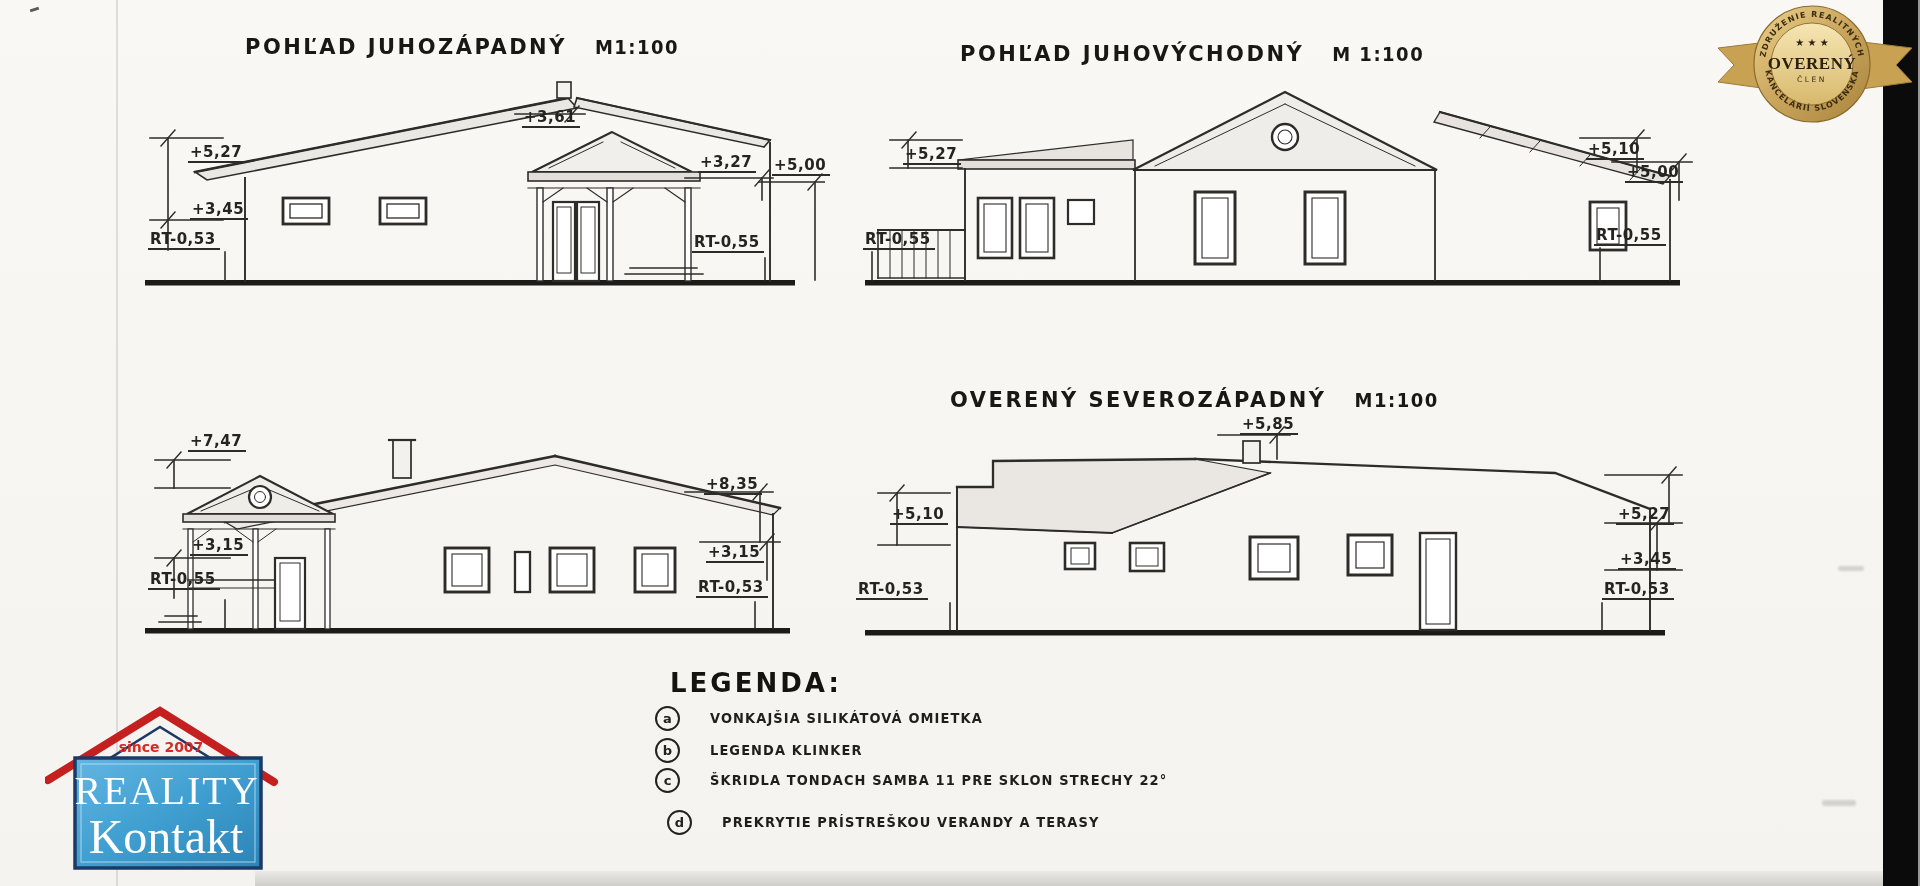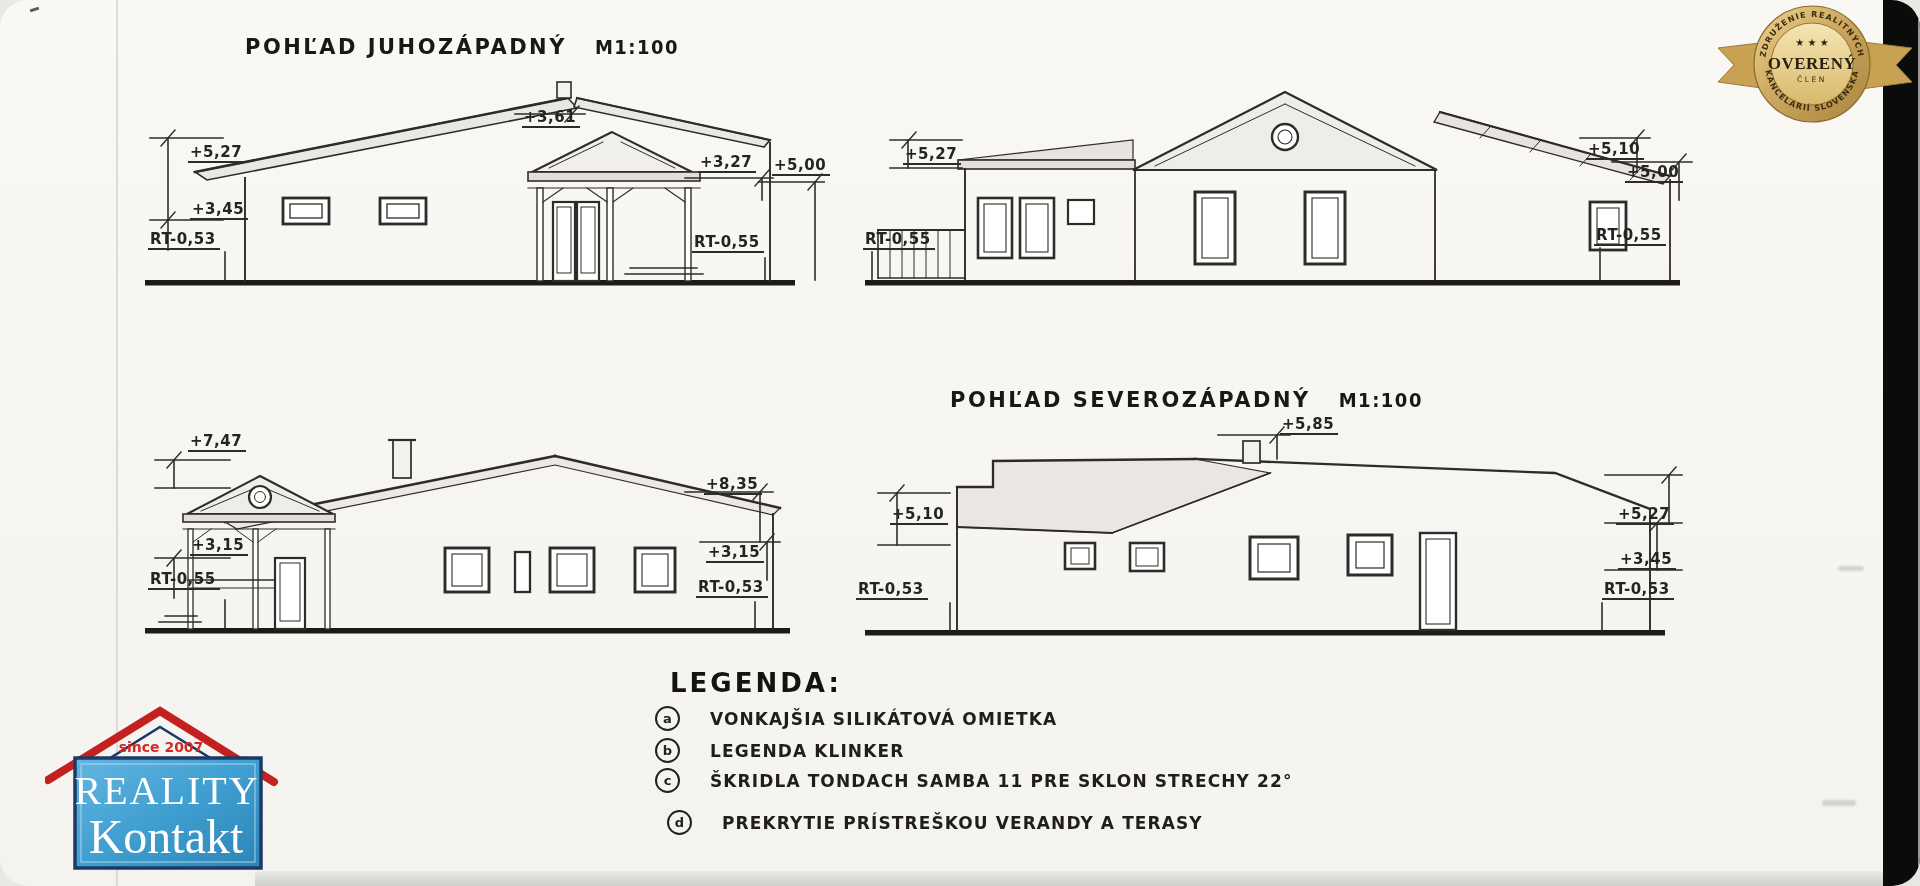--- a/index.html
+++ b/index.html
@@ -1,18 +1,18 @@
 <!DOCTYPE html>
 <html><head>
 <meta charset="utf-8">
 <style>
   html,body{margin:0;padding:0;background:#e9e8e5;}
   #canvas{position:relative;width:1920px;height:886px;overflow:hidden;
           background:linear-gradient(180deg,#f9f8f5 0%,#f6f5f2 60%,#f4f3f0 100%);
-          font-family:"DejaVu Sans",sans-serif;color:#24221f;border-radius:28px;}
+          font-family:"DejaVu Sans",sans-serif;color:#24221f;}
   
   .edge-strip{position:absolute;top:0;right:0;width:37px;height:886px;background:#0b0b0b;z-index:3;}
   .edge-hair{position:absolute;top:0;right:0;width:2px;height:886px;background:#979797;z-index:4;}
   .fold-line{position:absolute;left:116px;top:0;width:2px;height:886px;background:rgba(175,172,165,.35);}
   .scan-band{position:absolute;left:255px;right:37px;bottom:0;height:15px;
              background:linear-gradient(180deg,#eceae7,#cecdc9);z-index:2;}
   .speck{position:absolute;left:30px;top:8px;width:9px;height:3px;background:#5a5a58;transform:rotate(-18deg);}
   .smudge{position:absolute;background:#b9b7b2;opacity:.55;filter:blur(1px);border-radius:2px;}
   
   .view{position:absolute;}
@@ -23,21 +23,21 @@
        border-bottom:2px solid #2e2c29;padding:0 4px 0 2px;white-space:nowrap;}
   .view svg{position:absolute;left:0;}
   
   .legend{position:absolute;left:655px;top:648px;width:620px;}
   .legend-heading{position:absolute;left:15px;top:20px;font-size:26px;font-weight:bold;
                   letter-spacing:3px;color:#15130f;}
   .legend-item{position:absolute;left:0;white-space:nowrap;}
   .legend-key{display:inline-block;width:21px;height:21px;border:2px solid #23211d;border-radius:50%;
               text-align:center;line-height:21px;font-size:13px;font-weight:bold;margin-right:30px;
               vertical-align:middle;}
-  .legend-text{display:inline-block;vertical-align:middle;font-size:17px;font-weight:bold;
+  .legend-text{display:inline-block;vertical-align:middle;font-size:13px;font-weight:bold;
                letter-spacing:1.1px;color:#201e1a;transform:scaleY(1.02);}
   
   .logo{position:absolute;left:45px;top:700px;width:235px;height:182px;z-index:5;}
   
   .badge{position:absolute;left:1712px;top:0;width:206px;height:130px;z-index:6;}
 </style>
 </head>
 <body>
 
 <div id="canvas">
@@ -110,20 +110,23 @@
     <span class="dim" style="left:397px;top:78px;">+3,61</span>
     <span class="dim" style="left:63px;top:113px;">+5,27</span>
     <span class="dim" style="left:65px;top:170px;">+3,45</span>
     <span class="dim" style="left:23px;top:200px;">RT-0,53</span>
     <span class="dim" style="left:573px;top:123px;">+3,27</span>
     <span class="dim" style="left:647px;top:126px;">+5,00</span>
     <span class="dim" style="left:567px;top:203px;">RT-0,55</span>
   </div>
 
   <div class="view" style="left:850px;top:30px;width:870px;height:270px;">
+    <div class="view-title" style="left:110px;top:12px;">
+      <span>POHĽAD JUHOVÝCHODNÝ</span><span class="scale">M 1:100</span>
+    </div>
     <svg style="top:50px;" width="870" height="220" viewBox="0 0 870 220">
       <g stroke="#2e2c29" fill="none" stroke-width="1.6" stroke-linecap="square">
         <rect x="15" y="200" width="815" height="5.5" fill="#1d1b18" stroke="none"></rect>
 
         <polygon points="108,80 283,60 283,80" fill="#e7e4df" stroke-width="1.2"></polygon>
         <rect x="108" y="80" width="177" height="9" fill="#e2dfda"></rect>
         <line x1="115" y1="89" x2="115" y2="200" stroke-width="1.9"></line>
         <rect x="128" y="118" width="34" height="60" fill="#ffffff" stroke-width="2.6"></rect>
         <rect x="134" y="124" width="22" height="48" stroke-width="1.1"></rect>
         <rect x="170" y="118" width="34" height="60" fill="#ffffff" stroke-width="2.6"></rect>
@@ -247,21 +250,21 @@
     <span class="dim" style="left:63px;top:52px;">+7,47</span>
     <span class="dim" style="left:65px;top:156px;">+3,15</span>
     <span class="dim" style="left:23px;top:190px;">RT-0,55</span>
     <span class="dim" style="left:579px;top:95px;">+8,35</span>
     <span class="dim" style="left:581px;top:163px;">+3,15</span>
     <span class="dim" style="left:571px;top:198px;">RT-0,53</span>
   </div>
 
   <div class="view" style="left:850px;top:380px;width:870px;height:280px;">
     <div class="view-title" style="left:100px;top:8px;">
-      <span>POHĽAD SEVEROZÁPADNÝ</span><span class="scale">M1:100</span>
+      <span>OVERENÝ SEVEROZÁPADNÝ</span><span class="scale">M1:100</span>
     </div>
     <svg style="top:35px;" width="870" height="245" viewBox="0 0 870 245">
       <g stroke="#2e2c29" fill="none" stroke-width="1.6" stroke-linecap="square">
         <rect x="15" y="215" width="800" height="5.5" fill="#1d1b18" stroke="none"></rect>
 
         <polygon points="143,46 345,44 420,58 262,118 107,112 107,72 143,72" fill="#eae7e2" stroke-width="1.2"></polygon>
 
         <line x1="107" y1="72" x2="107" y2="215" stroke-width="1.9"></line>
         <polyline points="107,72 143,72 143,46 345,44" stroke-width="2.3"></polyline>
         <polyline points="345,44 705,58 800,94" stroke-width="2.3"></polyline>
@@ -296,21 +299,21 @@
         <line x1="755" y1="60" x2="832" y2="60"></line>
           <line x1="812" y1="68" x2="826" y2="52" stroke-width="1.4"></line>
         <line x1="819" y1="60" x2="819" y2="108"></line>
         <line x1="755" y1="108" x2="832" y2="108"></line>
           <line x1="800" y1="116" x2="814" y2="100" stroke-width="1.4"></line>
         <line x1="807" y1="108" x2="807" y2="155"></line>
         <line x1="755" y1="155" x2="832" y2="155"></line>
         <line x1="752" y1="188" x2="752" y2="215"></line>
       </g>
     </svg>
-    <span class="dim" style="left:390px;top:35px;margin-left:40px;">+5,85</span>
+    <span class="dim" style="left:390px;top:35px;">+5,85</span>
     <span class="dim" style="left:40px;top:125px;">+5,10</span>
     <span class="dim" style="left:6px;top:200px;">RT-0,53</span>
     <span class="dim" style="left:766px;top:125px;">+5,27</span>
     <span class="dim" style="left:768px;top:170px;">+3,45</span>
     <span class="dim" style="left:752px;top:200px;">RT-0,53</span>
   </div>
 
   <div class="legend">
     <div class="legend-heading">LEGENDA:</div>
     <div class="legend-item" style="top:58px;">

